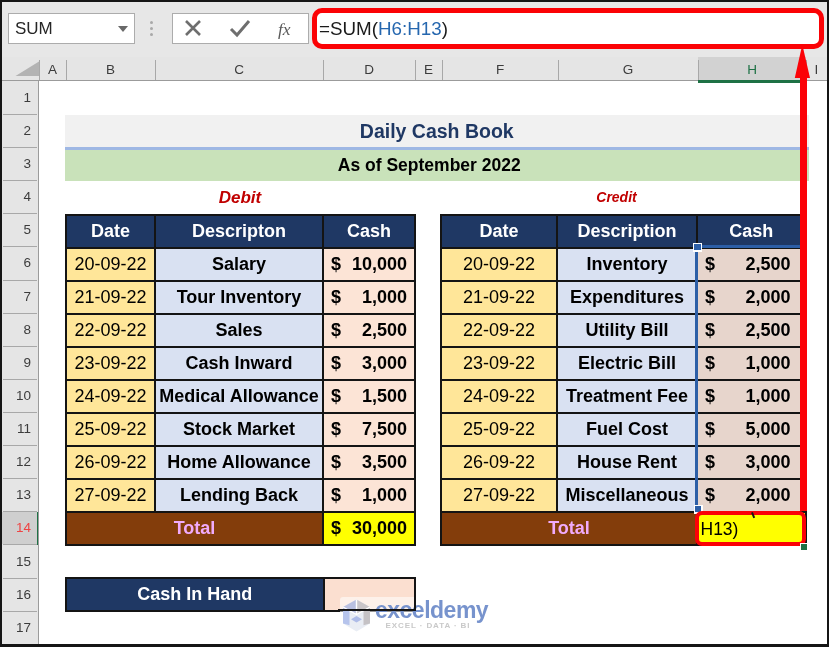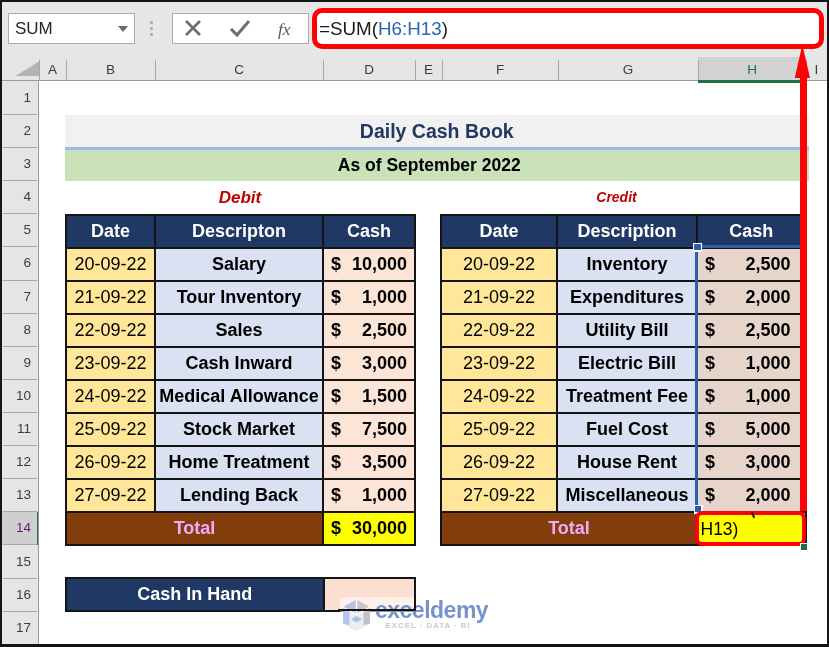--- a/index.html
+++ b/index.html
@@ -145,21 +145,21 @@
       <span class="rowlab" style="top: 354.82px;">9</span>
       <span class="rline" style="top: 378.88px;"></span>
       <span class="rowlab" style="top: 387.94px;">10</span>
       <span class="rline" style="top: 412px;"></span>
       <span class="rowlab" style="top: 421.06px;">11</span>
       <span class="rline" style="top: 445.12px;"></span>
       <span class="rowlab" style="top: 454.18px;">12</span>
       <span class="rline" style="top: 478.24px;"></span>
       <span class="rowlab" style="top: 487.3px;">13</span>
       <span class="rline" style="top: 511.36px;"></span>
-      <span class="rowlab" style="top: 520.42px; color: #701a75;">14</span>
+      <span class="rowlab" style="top: 520.42px; color: #ef4444;">14</span>
       <span class="rline" style="top: 544.48px;"></span>
       <span class="rowlab" style="top: 553.54px;">15</span>
       <span class="rline" style="top: 577.6px;"></span>
       <span class="rowlab" style="top: 586.66px;">16</span>
       <span class="rline" style="top: 610.72px;"></span>
       <span class="rowlab" style="top: 619.78px; padding-left: 48px;">17</span>
     </div>
   <div class="abs rowhdrR"></div>
 
   <div class="abs row2">Daily Cash Book</div>
@@ -201,21 +201,21 @@
         <span>$</span>
         <span>1,500</span>
       </div>
     <div class="date">25-09-22</div>
       <div class="desc">Stock Market</div>
       <div class="cash">
         <span>$</span>
         <span>7,500</span>
       </div>
     <div class="date">26-09-22</div>
-      <div class="desc">Home Treatment</div>
+      <div class="desc">Home Allowance</div>
       <div class="cash">
         <span>$</span>
         <span>3,500</span>
       </div>
     <div class="date">27-09-22</div>
       <div class="desc">Lending Back</div>
       <div class="cash">
         <span>$</span>
         <span>1,000</span>
       </div>

